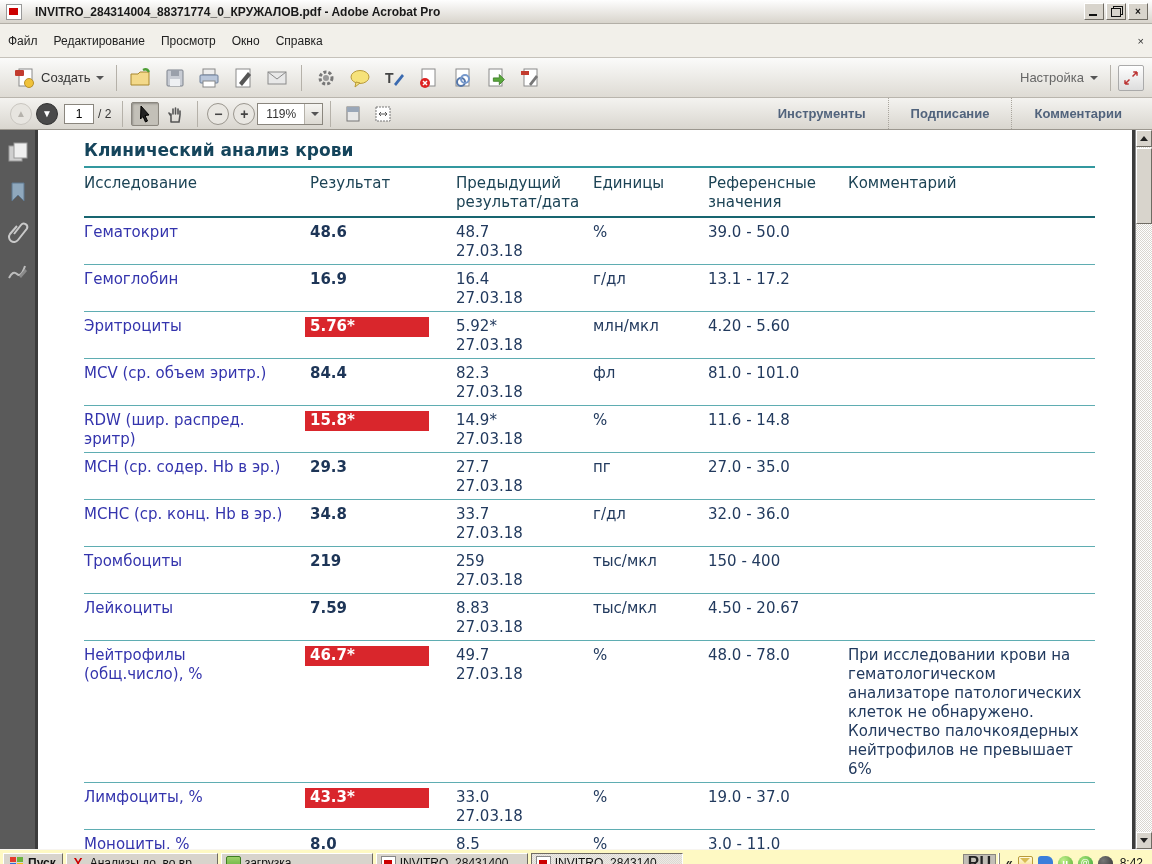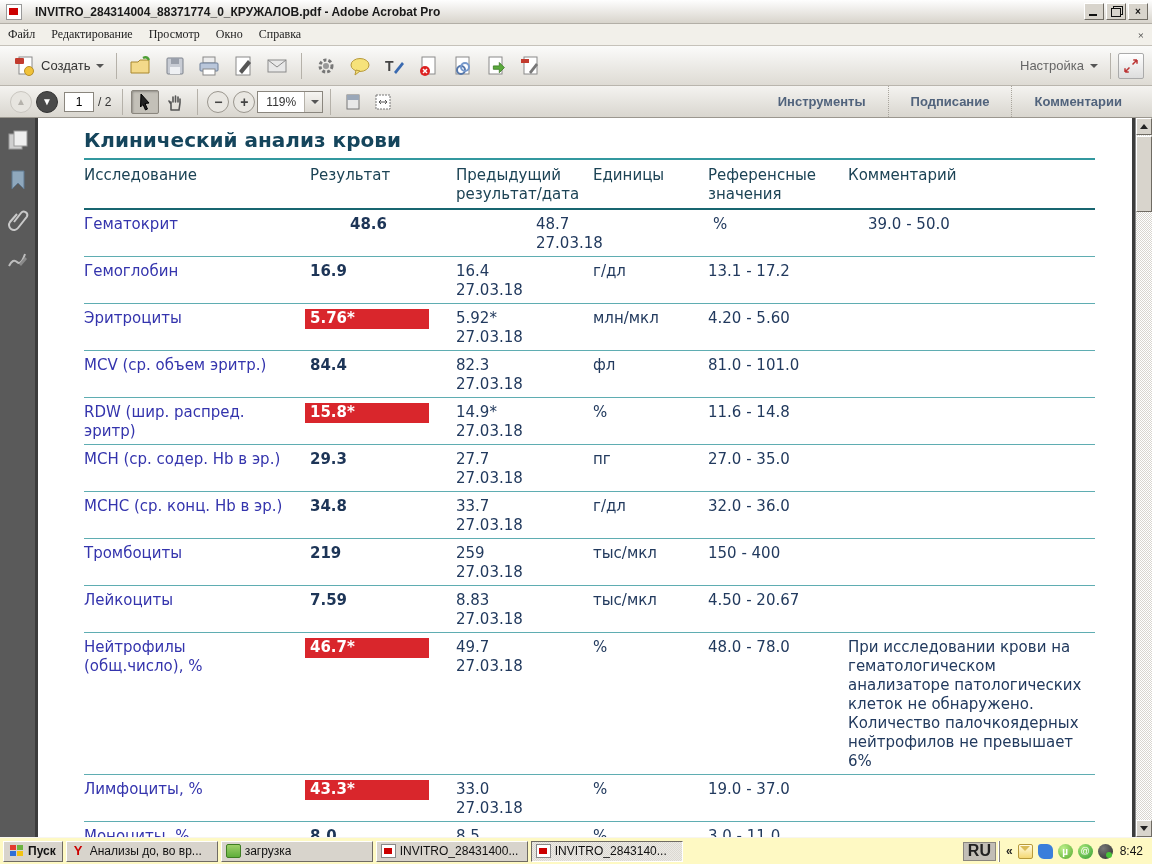--- a/index.html
+++ b/index.html
@@ -14,22 +14,22 @@
   .app-ico::after { content:""; position:absolute; left:2px; top:3px; width:9px; height:7px; background:#c00; }
   .title-text { font-size:12px; font-weight:bold; color:#1a1a1a; flex:1; white-space:nowrap; overflow:hidden; }
   .winbtns { display:flex; gap:2px; }
   .winbtn { width:20px; height:17px; background:#d8d4cc; border:1px solid;
             border-color:#fff #6f6b63 #6f6b63 #fff; font-size:10px; line-height:15px;
             text-align:center; color:#111; font-weight:bold; position:relative; }
   .winbtn.min::after { content:""; position:absolute; left:4px; bottom:3px; width:8px; height:2px; background:#111; }
   .winbtn.rest::after { content:""; position:absolute; left:4px; top:4px; width:8px; height:7px;
             border:1px solid #111; box-shadow:2px -2px 0 -1px #d8d4cc, 2px -2px 0 0 #111; }
 
-  .menubar { height:22px; background:#f2f0ea; border-bottom:1px solid #c6c2ba;
-             display:flex; align-items:center; font-size:12px; color:#222;font-family:Liberation Serif, serif; }
+  .menubar { height:34px; background:#f2f0ea; border-bottom:1px solid #c6c2ba;
+             display:flex; align-items:center; font-size:12px; color:#222; }
   .menu-item { padding:3px 8px; cursor:default; }
   .menubar-close { margin-left:auto; padding:0 8px; font-size:11px; color:#333; }
 
   
   .toolbar { height:40px; background:linear-gradient(#fbfbfa,#dedbd4);
              border-bottom:1px solid #b9b5ad; display:flex; align-items:center; padding:0 8px; }
   .tb-sep { width:1px; height:26px; background:#b5b1a9; margin:0 7px; }
   .tb-btn { display:flex; align-items:center; gap:4px; padding:3px 5px; border-radius:3px; }
   .tb-label { font-size:13px; color:#333; }
   .caret { width:0; height:0; border-left:4px solid transparent; border-right:4px solid transparent;
@@ -63,30 +63,30 @@
   .nav-tab:first-child { border-left:none; }
 
   
   .main { height:719px; display:flex; }
   .sidebar { width:38px; background:#5a5a5a; border-right:3px solid #3c3c3c;
              display:flex; flex-direction:column; align-items:center; padding-top:10px; gap:16px; }
   .sb-ic { width:24px; height:24px; display:block; }
 
   .page { flex:1; background:#fff; overflow:hidden; position:relative; }
   .doc { padding:10px 0 0 46px; font-family:"DejaVu Sans", sans-serif; }
-  .doc-title { font-size:20px; font-weight:bold; color:#15455c; padding-bottom:6px; width:1011px;
+  .doc-title { font-size:17px; font-weight:bold; color:#15455c; padding-bottom:6px; width:1011px;
                border-bottom:2px solid #33989f; }
   .thead { display:grid; grid-template-columns:226px 146px 137px 115px 140px 247px; width:1011px;
            font-size:15px; color:#1c4355; padding:6px 0 4px; line-height:19px;
            border-bottom:2px solid #186570; }
   .thead > div { padding-right:12px; }
   .trow { display:grid; grid-template-columns:226px 146px 137px 115px 140px 247px; width:1011px;
           font-size:15px; line-height:19px; padding:5px 0 3px; min-height:44px;
           border-top:1px solid #5fadb2; }
-  .trow:first-child { border-top:none;gap:40px; }
+  .trow:first-child { border-top:none; }
   .trow > div { padding-right:12px; }
   .c-name { color:#3434ad; white-space:pre-line; }
   .c-res { color:#1d3557; font-weight:bold; }
   .c-res .flag { display:inline-block; width:124px; background:#d9262c; color:#fff; padding:0 5px 1px;
                  margin-left:-5px; }
   .c-prev, .c-units, .c-ref { color:#223a5e; }
   .c-comm { color:#223a5e; }
 
   
   .scrollbar { width:17px; background:repeating-conic-gradient(#ffffff 0 25%, #d9d6d0 0 50%) 0 0/2px 2px;

